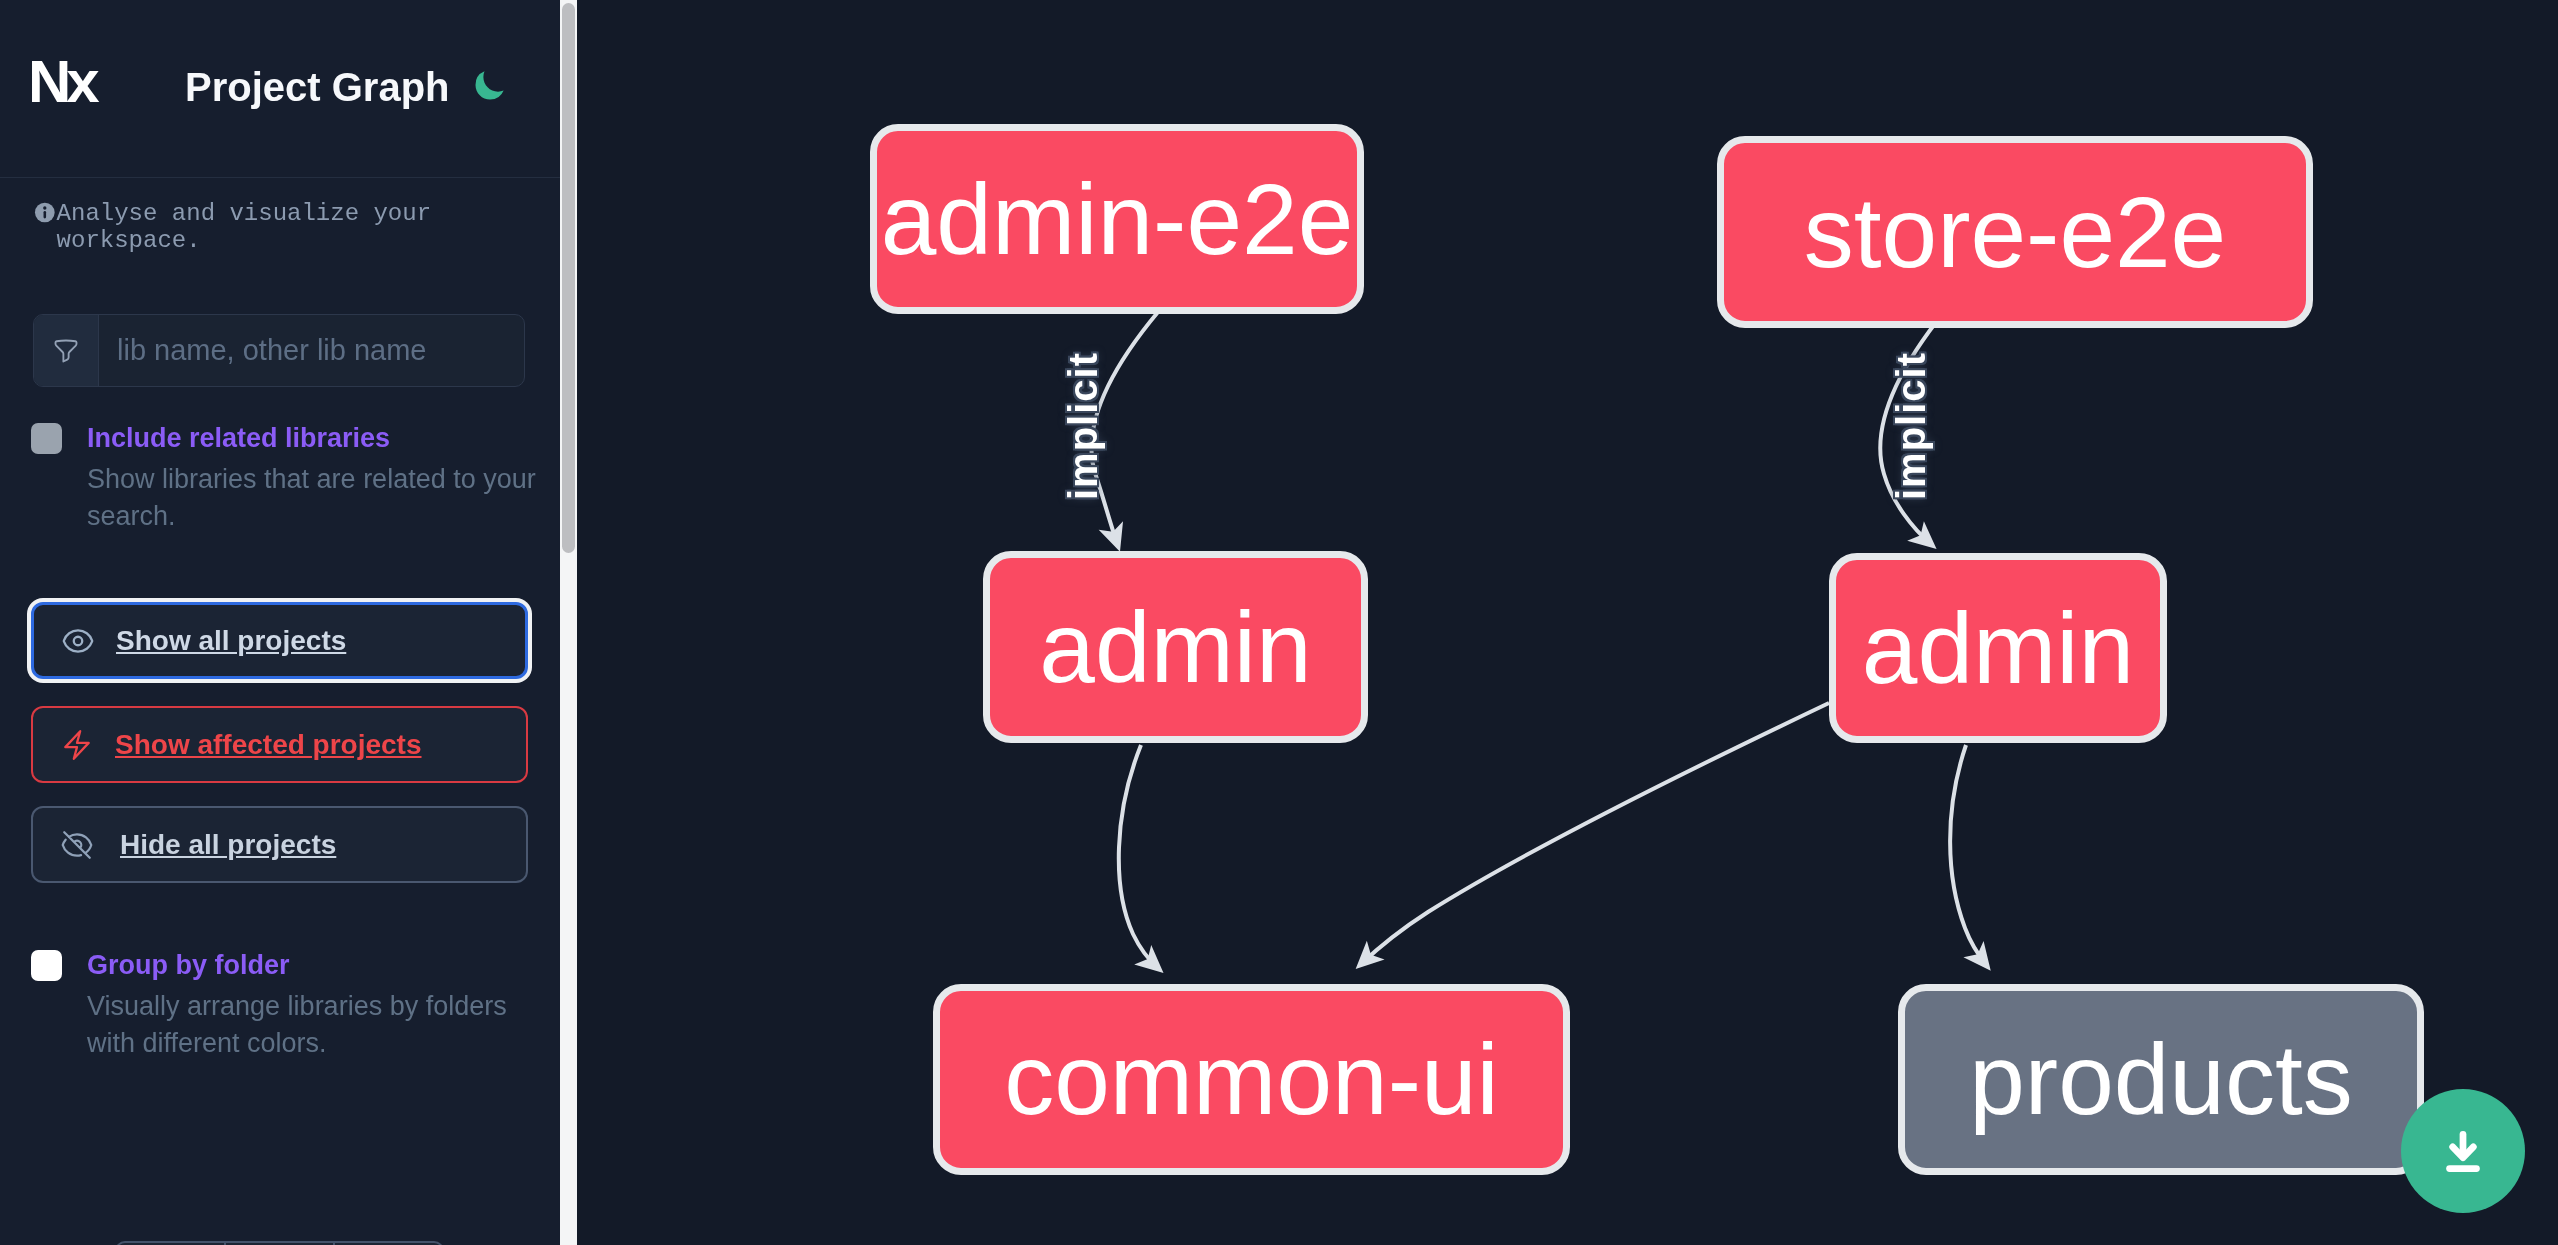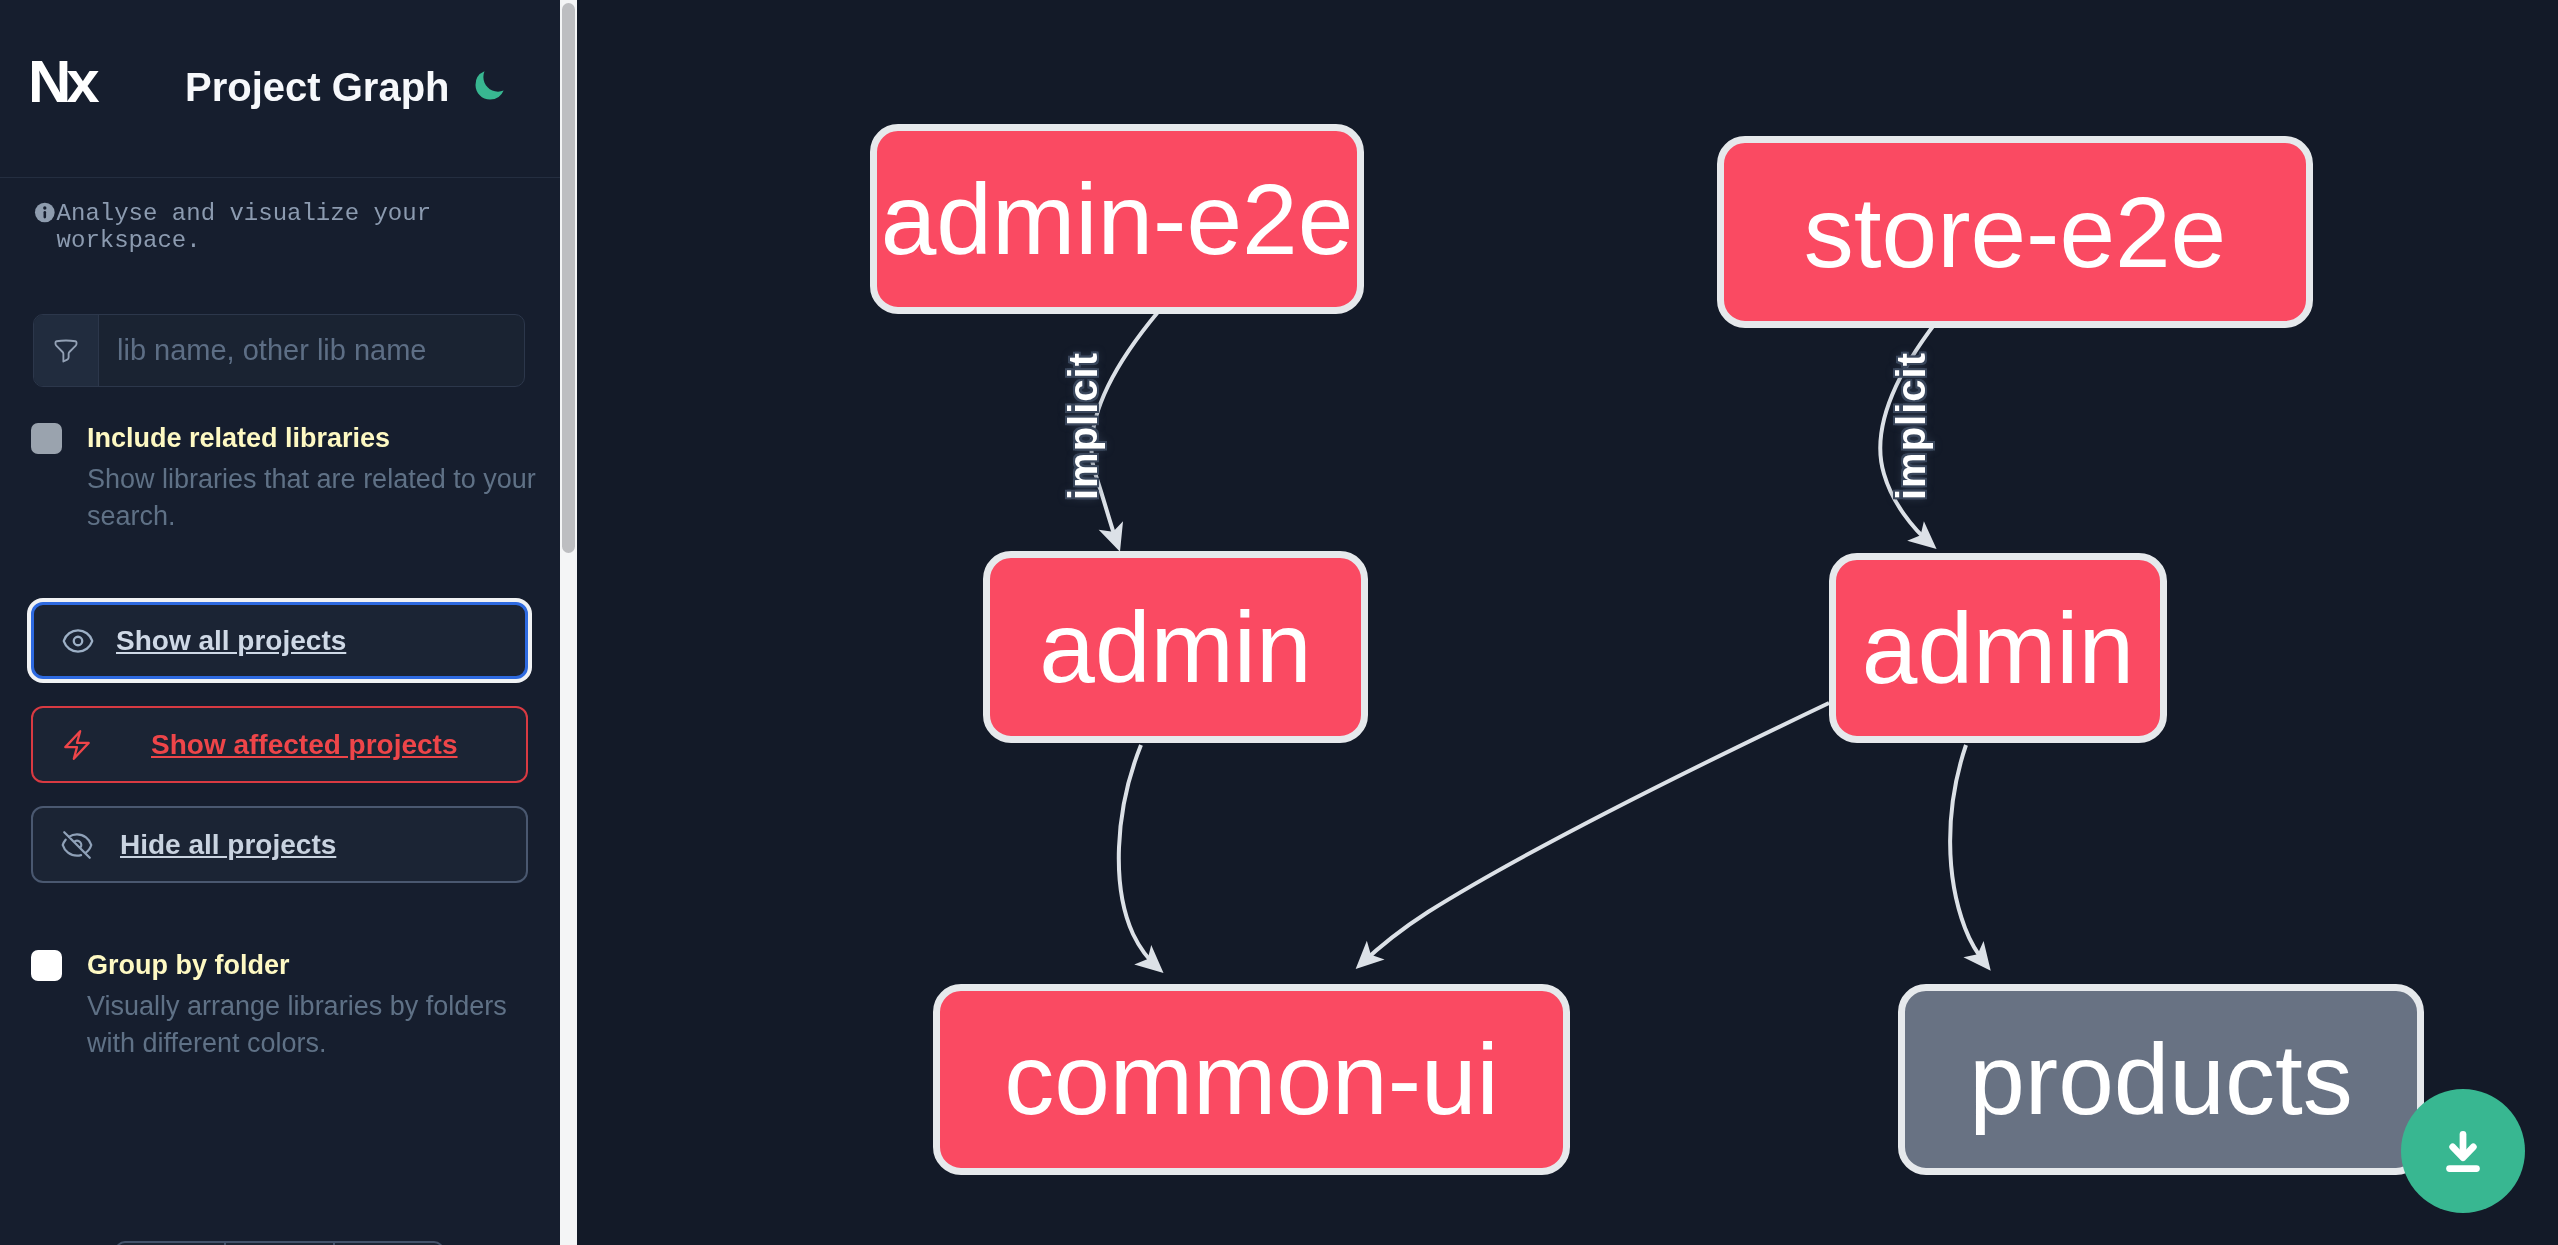--- a/index.html
+++ b/index.html
@@ -25,30 +25,30 @@
   .search input{flex:1;background:transparent;border:none;outline:none;color:#c9d3e0;
     font-size:29px;padding:0 18px;font-family:"Liberation Sans",sans-serif;}
   .search input::placeholder{color:#5d6e85;}
   
   .toggle{position:absolute;left:31px;width:500px;}
   .cbox{position:absolute;left:0;top:2px;width:31px;height:31px;border-radius:7px;}
   .cbox.gray{background:#9aa3ae;}
   .cbox.white{background:#ffffff;}
   .cbox.green{background:#38b791;display:flex;align-items:center;justify-content:center;}
   .cbox.green svg{width:22px;height:22px;}
-  .toggle .lbl{display:block;margin-left:56px;color:#fef9c3;font-size:27px;font-weight:700;line-height:34px;}
+  .toggle .lbl{display:block;margin-left:56px;color:#8b5cf6;font-size:27px;font-weight:700;line-height:34px;}
   .toggle .desc{display:block;margin-left:56px;margin-top:6px;color:#5f7186;font-size:27px;line-height:37px;width:452px;}
   
   .abtn{position:absolute;left:31px;width:497px;height:77px;border-radius:12px;background:#1b2434;
     display:flex;align-items:center;box-sizing:border-box;cursor:pointer;}
   .abtn .aicon{margin-left:27px;width:34px;height:34px;flex:0 0 auto;display:flex;align-items:center;}
   .abtn .albl{margin-left:21px;font-size:28px;font-weight:600;text-decoration:underline;}
   .abtn.primary{border:3px solid #2e6ae0;box-shadow:0 0 0 4px rgba(250,251,253,.96);}
   .abtn.primary .albl{color:#cfd9e6;}
-  .abtn.danger{border:2px solid #d93a42;gap:36px;}
+  .abtn.danger{border:2px solid #d93a42;}
   .abtn.danger .albl{color:#ee4549;}
   .abtn.neutral{border:2px solid #4a5870;}
   .abtn.neutral .albl{color:#c9d3e0;margin-left:26px;}
   
   .segment-sliver{position:absolute;left:115px;top:1241px;width:329px;height:18px;background:#1c2534;
     border:2px solid #44536b;border-bottom:none;border-radius:10px 10px 0 0;display:flex;box-sizing:border-box;}
   .segment-sliver .seg{flex:1;}
   .segment-sliver .seg + .seg{border-left:2px solid #44536b;}
   
   .scroll-track{position:absolute;left:560px;top:0;width:17px;height:1245px;background:#f4f5f6;}

